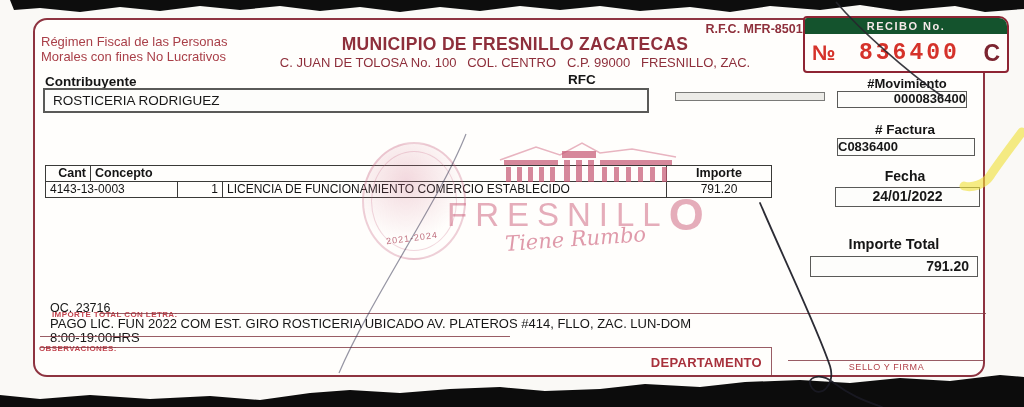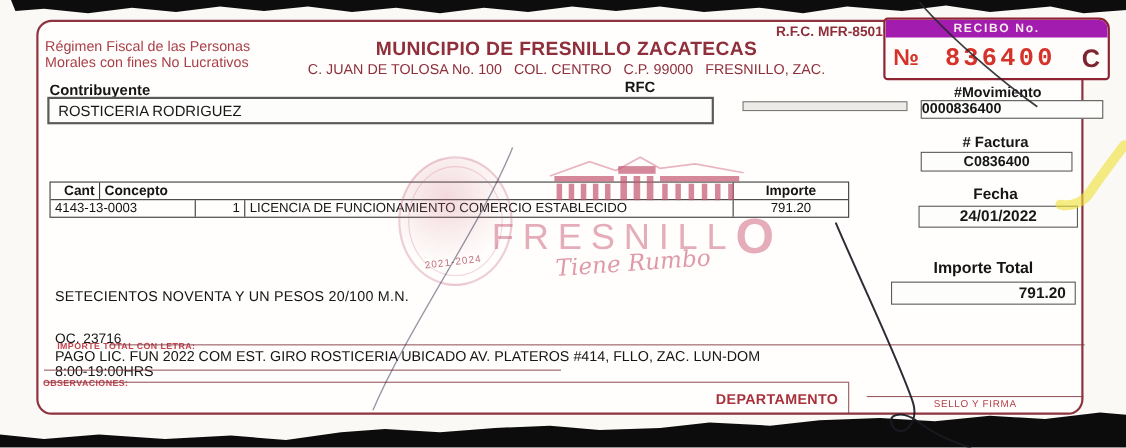--- a/index.html
+++ b/index.html
@@ -17,41 +17,41 @@
   .title{left:240px;top:34px;width:550px;text-align:center;color:#8e2f3b;
          font-size:17.5px;font-weight:bold;letter-spacing:.3px;}
   .address{left:240px;top:55px;width:550px;text-align:center;color:#8e2f3b;
            font-size:13px;white-space:pre;}
   .rfcline{left:600px;top:22px;width:245px;text-align:right;color:#8e2f3b;
            font-size:12.5px;font-weight:bold;}
 
   
   .recibo{left:803px;top:16px;width:206px;height:57px;border:2px solid #8e2433;
           border-radius:4px 10px 4px 4px;background:#fffdfb;box-sizing:border-box;overflow:hidden;}
-  .recibo .bar{height:16px;background:#a21caf;color:#f6e9e9;font-size:11px;font-weight:bold;
+  .recibo .bar{height:16px;background:#14532d;color:#f6e9e9;font-size:11px;font-weight:bold;
                letter-spacing:1.5px;text-align:center;line-height:16px;border-radius:1px 6px 0 0;}
   .recibo .num{display:flex;align-items:center;justify-content:space-between;
                height:38px;padding:0 7px;}
   .nosym{color:#d5322a;font-size:21px;font-weight:bold;}
   .numval{color:#d5322a;font-size:23px;font-weight:bold;letter-spacing:3px;
           font-family:"Liberation Mono", monospace;}
   .series{color:#7c2430;font-size:23px;font-weight:bold;}
 
   
   .flabel{font-weight:bold;color:#151515;font-size:13.5px;}
   .fbox{border:2px solid #5a5a58;background:#fdfdfb;box-sizing:border-box;
         color:#171717;font-size:13px;}
   .lbl-contrib{left:45px;top:74px;}
   .box-contrib{left:43px;top:88px;width:606px;height:25px;line-height:22px;padding-left:8px;font-size:13.5px;}
   .lbl-rfc{left:568px;top:72px;}
   .box-rfc{left:675px;top:92px;width:150px;height:9px;border:1.5px solid #7a7a78;background:#ecebe7;}
   .lbl-mov{left:827px;top:76px;width:160px;text-align:center;font-size:13px;}
-  .box-mov{left:837px;top:91px;width:166px;height:17px;text-align:left;line-height:14px;font-weight:bold;border-width:1.5px;}
+  .box-mov{left:837px;top:91px;width:130px;height:17px;text-align:right;line-height:14px;font-weight:bold;border-width:1.5px;}
   .lbl-fact{left:835px;top:122px;width:140px;text-align:center;}
-  .box-fact{left:837px;top:138px;width:138px;height:18px;text-align:center;line-height:15px;font-weight:bold;border-width:1.5px;}
+  .box-fact{left:837px;top:138px;width:138px;height:18px;line-height:15px;font-weight:bold;border-width:1.5px;}
   .lbl-fecha{left:835px;top:168px;width:140px;text-align:center;font-size:14px;}
   .box-fecha{left:835px;top:187px;width:145px;height:20px;text-align:center;line-height:17px;
              font-weight:bold;font-size:14px;border-width:1.5px;}
   .lbl-imptot{left:810px;top:236px;width:168px;text-align:center;font-size:14.5px;}
   .box-imptot{left:810px;top:256px;width:168px;height:21px;text-align:right;line-height:18px;
               padding-right:8px;font-weight:bold;font-size:14px;border-width:1.5px;}
 
   
   .ctable{left:45px;top:165px;width:727px;border:1.5px solid #3a3a38;box-sizing:border-box;background:transparent;}
   .trow{display:flex;}
@@ -167,21 +167,20 @@
         <rect x="140" y="27" width="5" height="15"></rect>
       <rect x="152" y="27" width="5" height="15"></rect>
         <rect x="164" y="27" width="5" height="15"></rect>
     </g>
   </svg>
   <div class="abs stamp-name"><span>FRESNILL</span><span class="bigO">O</span></div>
   <div class="abs stamp-slogan">Tiene Rumbo</div>
   <div class="abs seal"></div>
   <div class="abs seal-years">2021-2024</div>
 
-  <div class="abs words">SETECIENTOS NOVENTA Y UN PESOS 20/100 M.N.</div>
   <div class="abs oc">OC. 23716</div>
   <div class="abs redtiny letra">IMPORTE TOTAL CON LETRA:</div>
   <div class="abs det1">PAGO LIC. FUN 2022 COM EST. GIRO ROSTICERIA UBICADO AV. PLATEROS #414, FLLO, ZAC. LUN-DOM</div>
   <div class="abs det2">8:00-19:00HRS</div>
   <div class="abs redtiny observ">OBSERVACIONES:</div>
 
   <div class="rule" style="left:100px;top:313px;width:886px;"></div>
   <div class="rule" style="left:40px;top:336px;width:470px;"></div>
   <div class="rule" style="left:40px;top:347px;width:731px;"></div>
   <div class="ruleV" style="left:771px;top:347px;height:29px;"></div>

